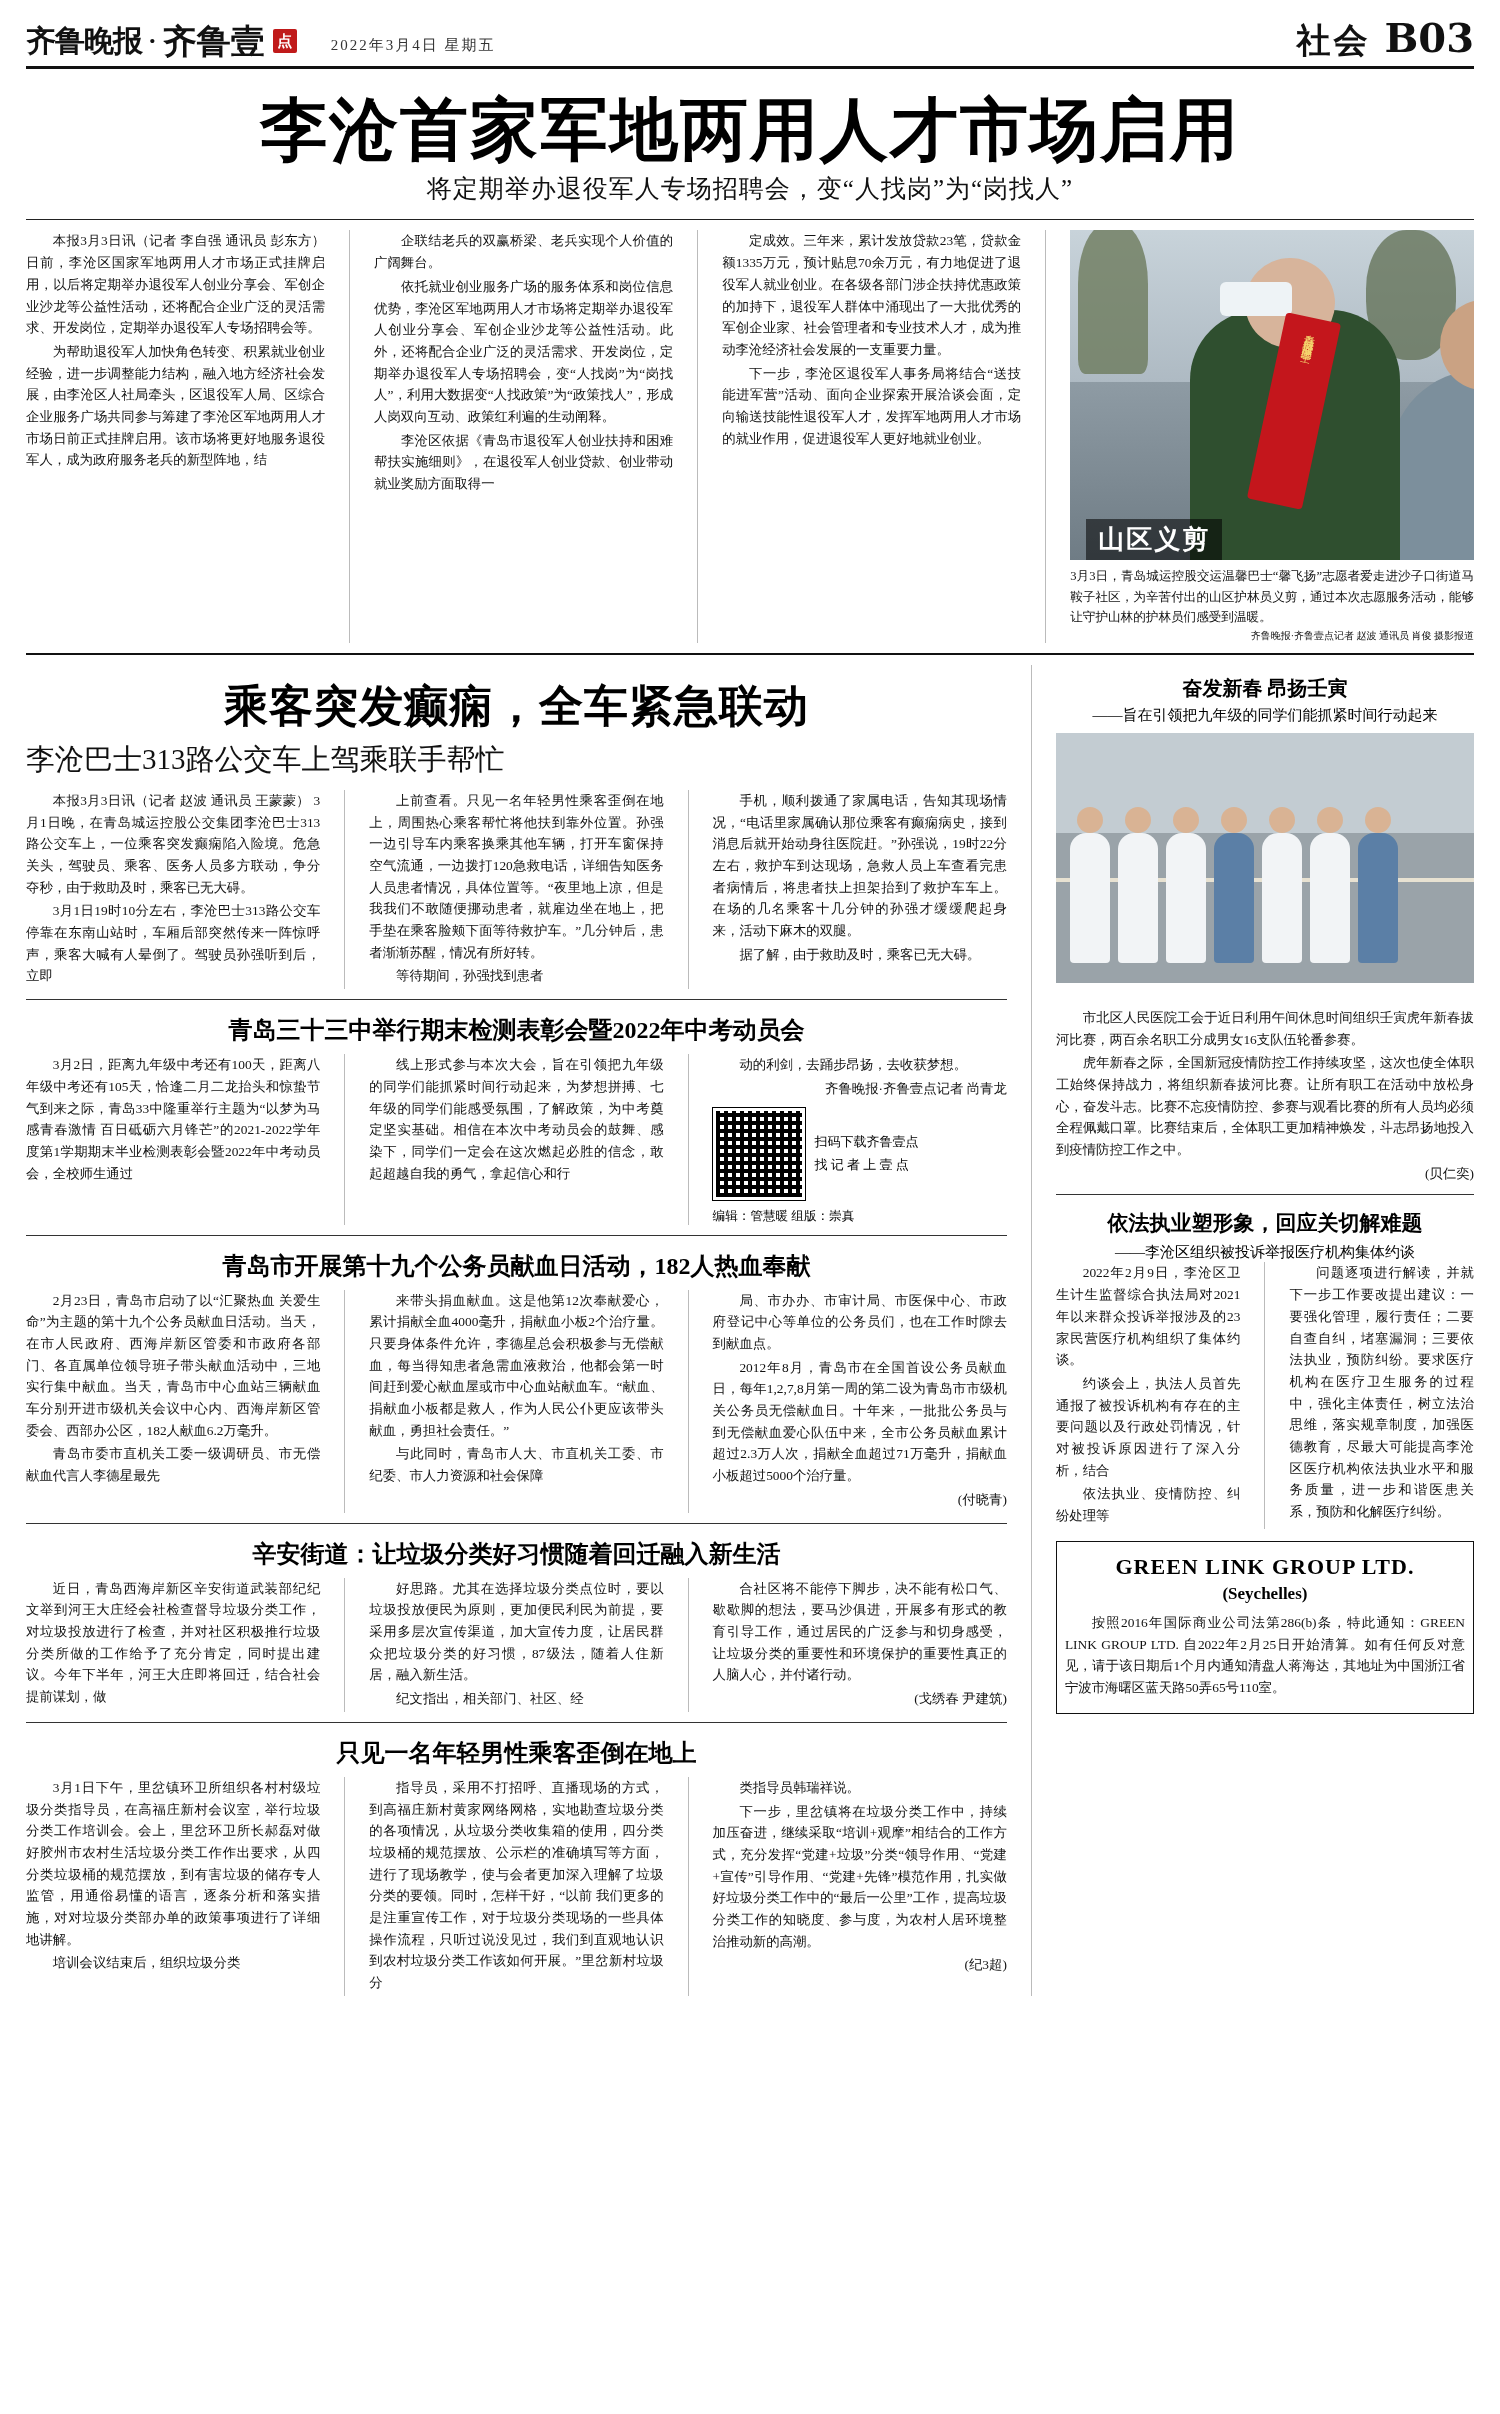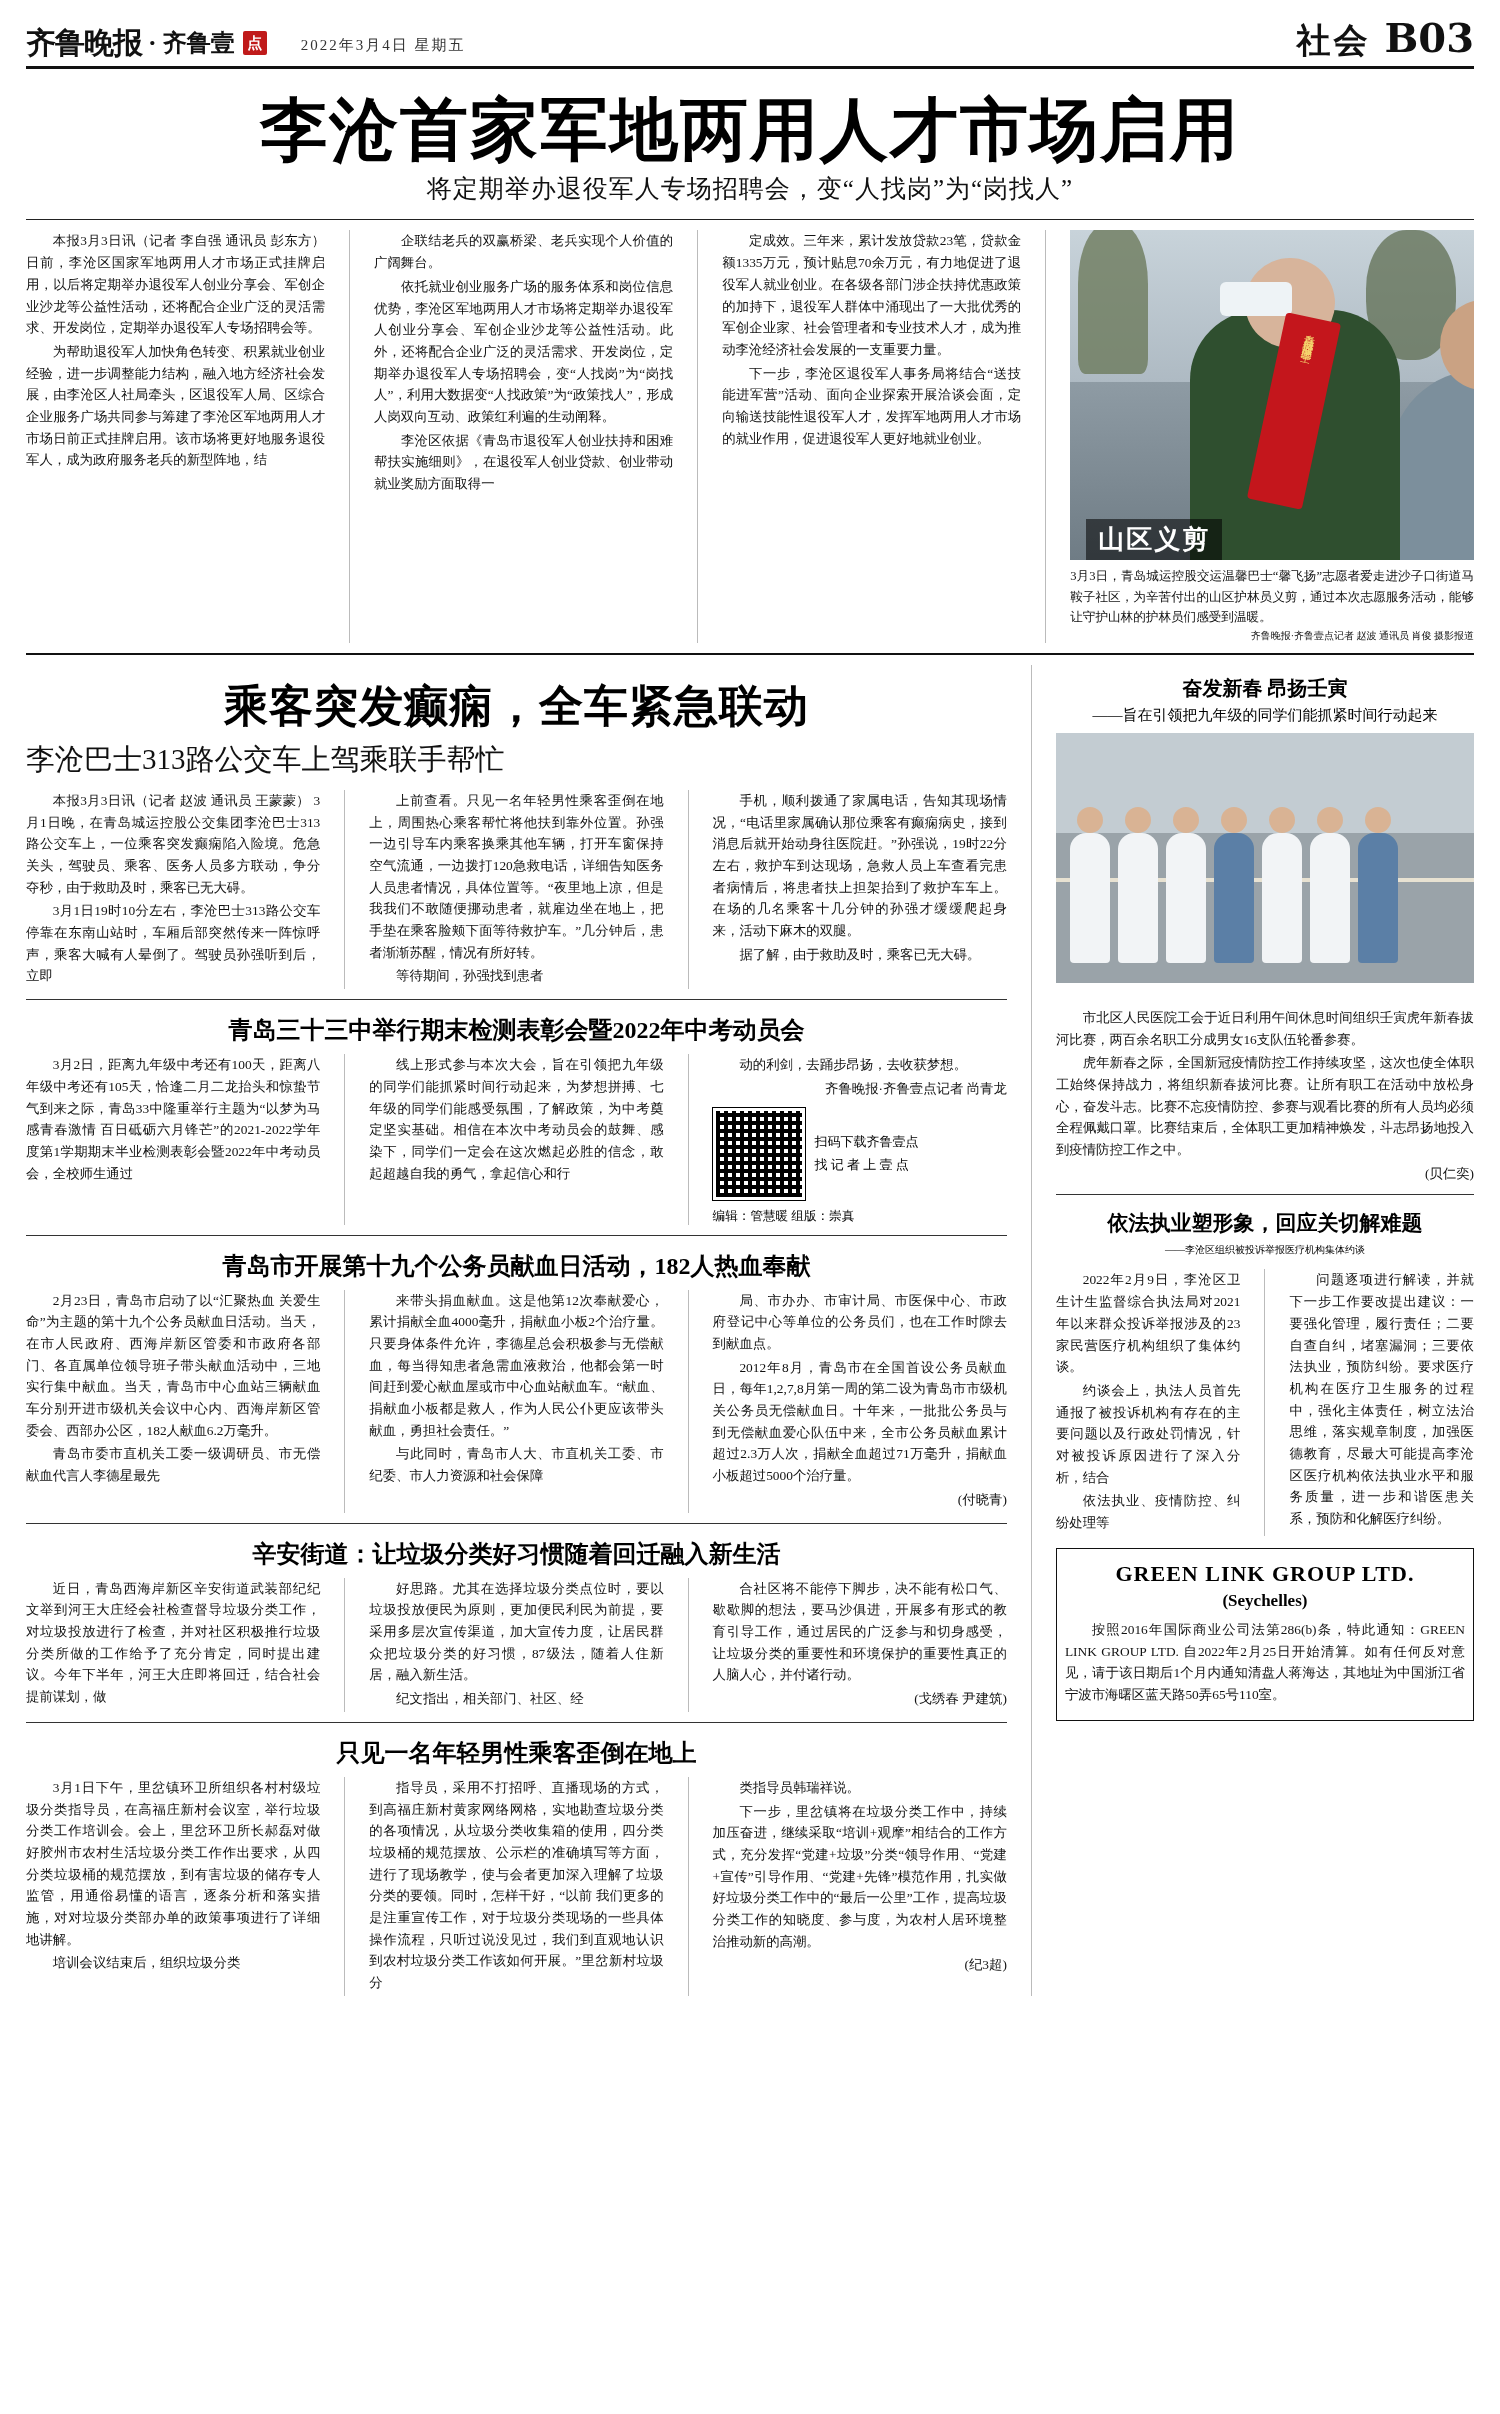--- a/index.html
+++ b/index.html
@@ -9,21 +9,21 @@
     box-sizing:border-box;padding:18px 26px 10px 26px;
   }
   
   .masthead{display:flex;align-items:flex-end;border-bottom:3px solid #111;padding-bottom:8px;}
   .logo-wrap{display:flex;align-items:center;gap:6px;}
   .logo-qlwb{
     font-family:"DejaVu Serif",serif;font-weight:bold;font-size:30px;letter-spacing:-1px;color:#111;
     line-height:1;
   }
   .logo-sep{font-size:26px;color:#111;font-weight:bold;}
-  .logo-qlyi{font-family:"DejaVu Serif",serif;font-weight:bold;font-size:24px;color:#111;line-height:1;}
+  .logo-qlyi{font-family:"DejaVu Serif",serif;font-weight:bold;font-size:34px;color:#111;line-height:1;}
   .logo-badge{
     display:inline-block;width:24px;height:24px;background:#c01a1a;color:#fff;font-size:15px;
     line-height:24px;text-align:center;font-weight:bold;border-radius:2px;margin-left:2px;
   }
   .masthead-date{font-size:15px;color:#333;margin-left:34px;margin-bottom:3px;letter-spacing:2px;}
   .masthead-right{margin-left:auto;display:flex;align-items:flex-end;gap:14px;}
   .section-name{font-size:34px;font-weight:bold;color:#111;letter-spacing:3px;line-height:1;}
   .page-no{font-size:40px;font-weight:bold;color:#111;line-height:1;font-family:"DejaVu Serif",serif;}
 
   
@@ -300,21 +300,21 @@
         <div class="tug-p blue" style="left:302px"></div>
       </div>
 
       <p class="body" style="margin-top:24px">市北区人民医院工会于近日利用午间休息时间组织壬寅虎年新春拔河比赛，两百余名职工分成男女16支队伍轮番参赛。</p>
       <p class="body">虎年新春之际，全国新冠疫情防控工作持续攻坚，这次也使全体职工始终保持战力，将组织新春拔河比赛。让所有职工在活动中放松身心，奋发斗志。比赛不忘疫情防控、参赛与观看比赛的所有人员均必须全程佩戴口罩。比赛结束后，全体职工更加精神焕发，斗志昂扬地投入到疫情防控工作之中。</p>
       <p class="body noind" style="text-align:right">(贝仁奕)</p>
 
       <hr class="rule">
 
       <div class="h3 small">依法执业塑形象，回应关切解难题</div>
-      <div style="font-size:10px;text-align:center;margin:-2px 0 12px">——李沧区组织被投诉举报医疗机构集体约谈</div>
+      <div style="font-size:15px;text-align:center;margin:-2px 0 0">——李沧区组织被投诉举报医疗机构集体约谈</div>
 
       <div class="cols">
         <div class="col">
           <p class="body">2022年2月9日，李沧区卫生计生监督综合执法局对2021年以来群众投诉举报涉及的23家民营医疗机构组织了集体约谈。</p>
           <p class="body">约谈会上，执法人员首先通报了被投诉机构有存在的主要问题以及行政处罚情况，针对被投诉原因进行了深入分析，结合</p>
           <p class="body">依法执业、疫情防控、纠纷处理等</p>
         </div>
         <div class="col-sep"></div>
         <div class="col">
           <p class="body">问题逐项进行解读，并就下一步工作要改提出建议：一要强化管理，履行责任；二要自查自纠，堵塞漏洞；三要依法执业，预防纠纷。要求医疗机构在医疗卫生服务的过程中，强化主体责任，树立法治思维，落实规章制度，加强医德教育，尽最大可能提高李沧区医疗机构依法执业水平和服务质量，进一步和谐医患关系，预防和化解医疗纠纷。</p>

